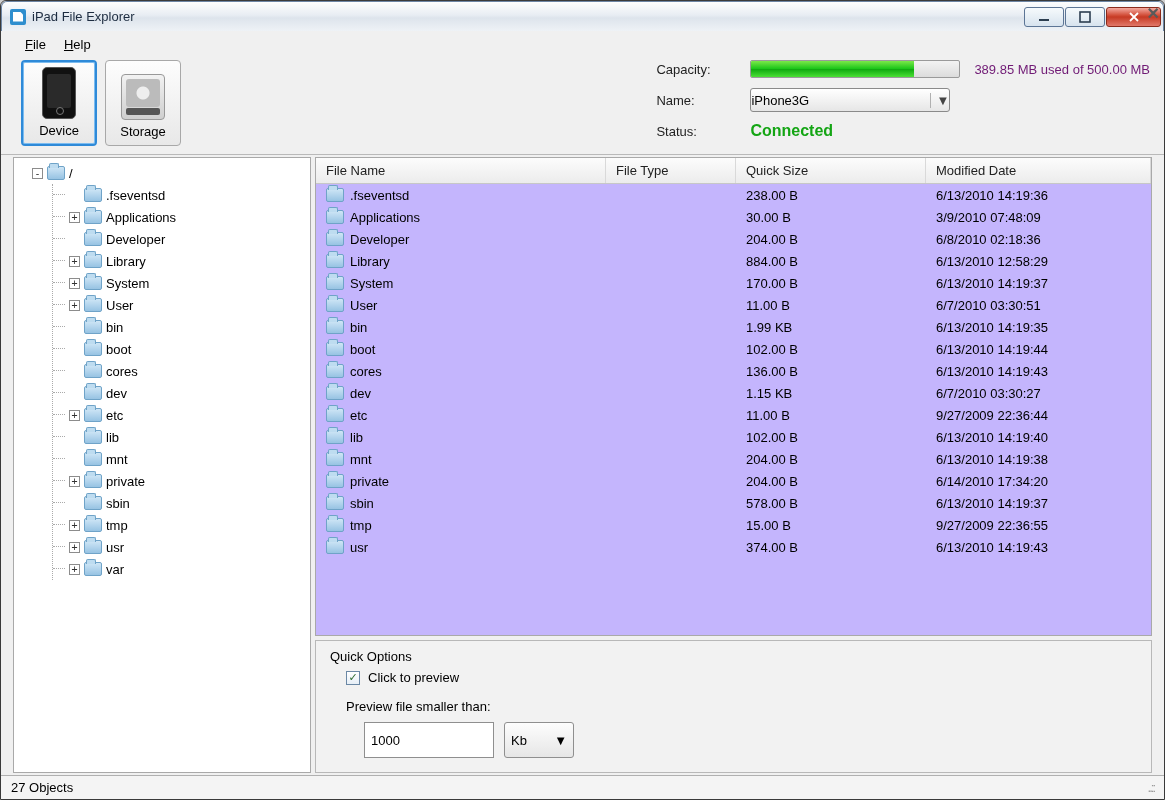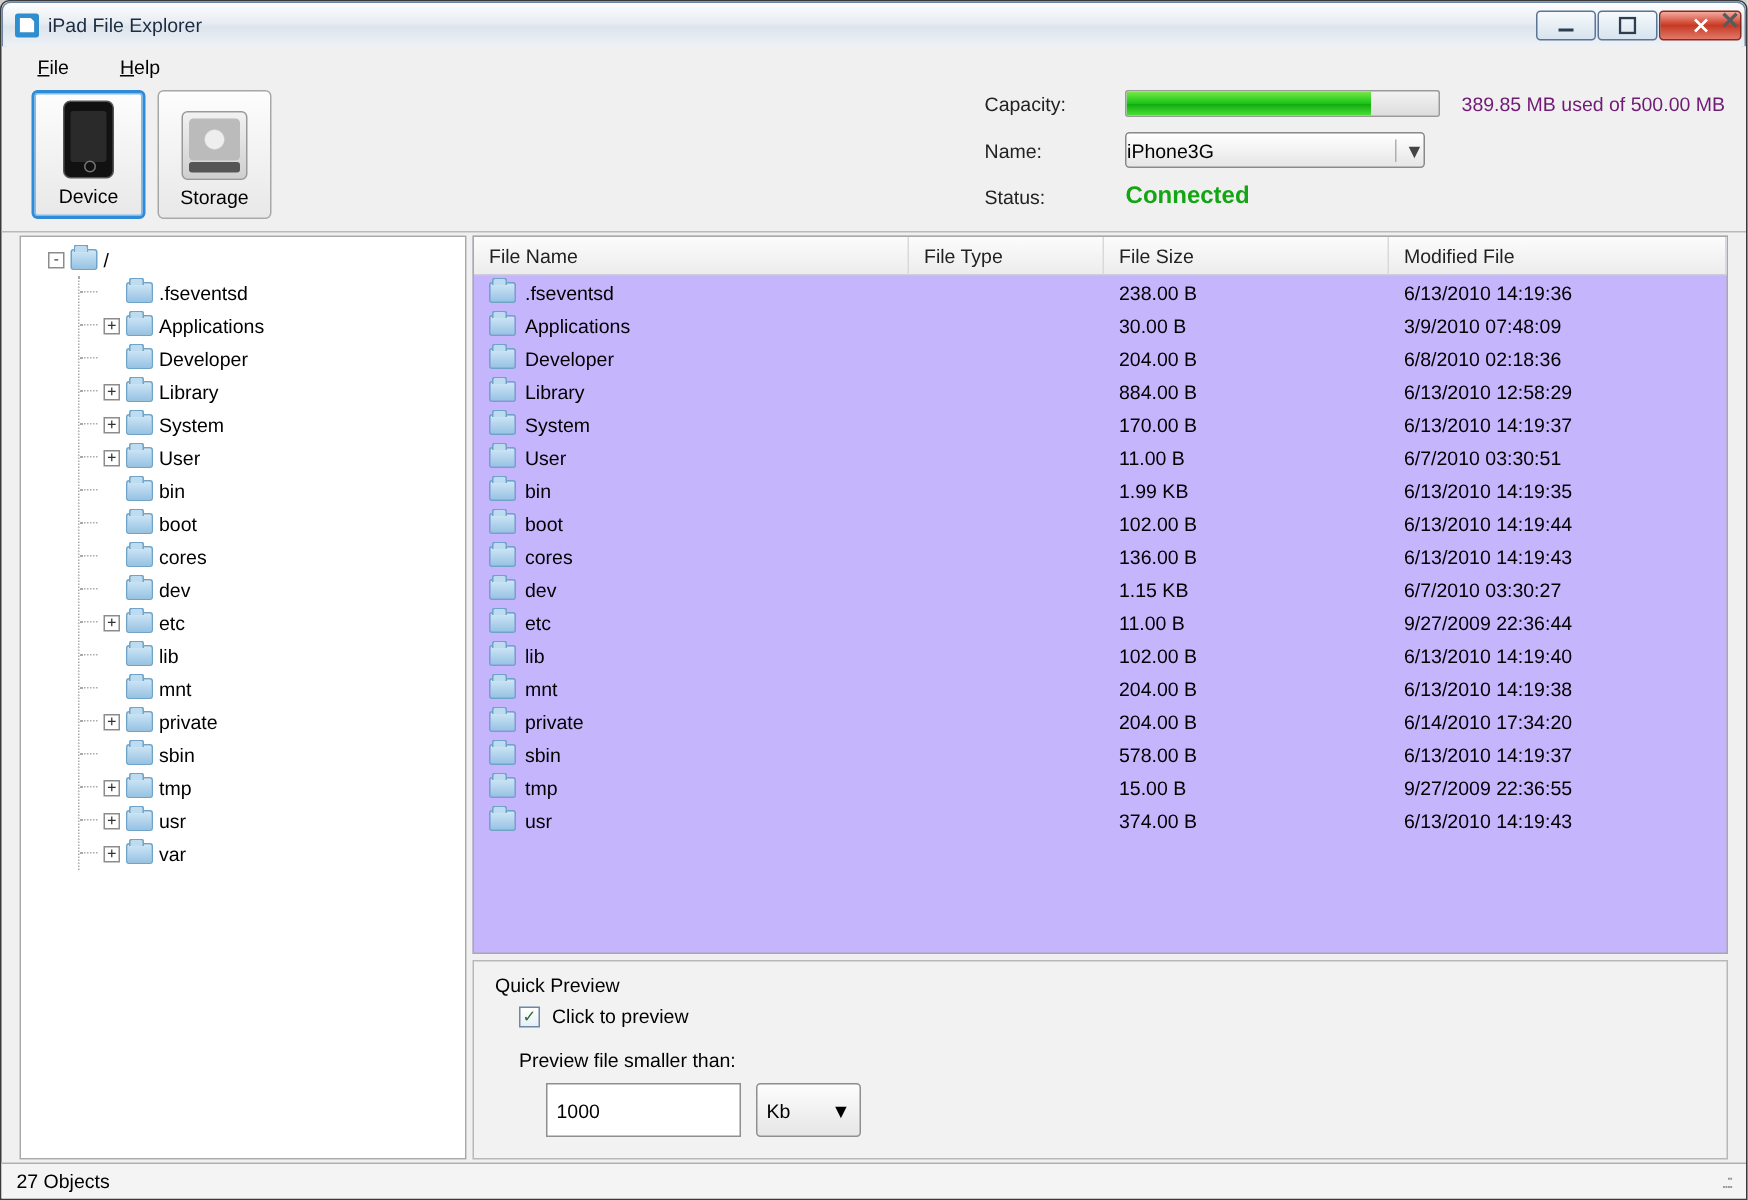--- a/index.html
+++ b/index.html
@@ -14,21 +14,21 @@
 .winbtn { width:40px; height:20px; border:1px solid #5c7595; border-radius:3px; background:linear-gradient(#f6fafc,#d7e3ee); display:flex; align-items:center; justify-content:center; color:#2c3e50; }
 .winbtn.close { width:55px; background:linear-gradient(#f3aaa0,#d24e39 40%,#c63a24 50%,#e1786a); border-color:#8a2a1b; color:#fff; }
 .winbtn svg { width:12px; height:12px; }
 .extra-x { position:absolute; top:3px; right:4px; color:#5a5a5a; font-size:16px; font-weight:bold; }
 
 
 .window { position:absolute; inset:0; background:#f0f0f0; border:1px solid #3a3a3a; border-radius:6px 6px 0 0; }
 .chrome { position:relative; height:100%; display:flex; flex-direction:column; }
 
 
-.menubar { display:flex; gap:34px; padding:6px 10px 4px 24px; }
+.menubar { display:flex; gap:18px; padding:6px 10px 4px 24px; }
 .menubar span { cursor:default; }
 .menubar span u { text-decoration:underline; }
 
 
 .toparea { display:flex; align-items:flex-start; padding:4px 14px 8px 20px; gap:8px; }
 .bigbtn { width:76px; height:86px; border:1px solid #a8a8a8; background:linear-gradient(#fdfdfd,#e8e8e8); border-radius:4px; display:flex; flex-direction:column; align-items:center; justify-content:flex-end; padding-bottom:6px; gap:4px; }
 .bigbtn.selected { border:2px solid #2f8ad8; box-shadow:0 0 0 1px #7cbcf0 inset; }
 .device-glyph { width:34px; height:52px; background:#111; border-radius:5px; border:1px solid #555; position:relative; }
 .device-glyph:before { content:""; position:absolute; top:6px; left:4px; right:4px; bottom:10px; background:#2a2a2a; border-radius:2px; }
 .device-glyph:after { content:""; position:absolute; bottom:3px; left:50%; width:6px; height:6px; margin-left:-3px; border:1px solid #777; border-radius:50%; }
@@ -292,22 +292,22 @@
               </ul>
         </li>
       </ul>
     </div>
 
     <div class="rightcol">
       <div class="listpane">
         <div class="listhead">
           <div class="col-name">File Name</div>
           <div class="col-type">File Type</div>
-          <div class="col-size">File Size</div>
-          <div class="col-date">Modified File</div>
+          <div class="col-size">Quick Size</div>
+          <div class="col-date">Modified Date</div>
         </div>
         <div class="listbody" id="listbody">
               <div class="filerow">
                 <div class="c col-name">
                   <span class="folder-icon"></span>
                   <span>.fseventsd</span>
                 </div>
   <div class="c col-type"></div>
   <div class="c col-size">238.00 B</div>
   <div class="c col-date">6/13/2010 14:19:36</div>
@@ -453,21 +453,21 @@
                   <span>usr</span>
                 </div>
   <div class="c col-type"></div>
   <div class="c col-size">374.00 B</div>
   <div class="c col-date">6/13/2010 14:19:43</div>
               </div>
             </div>
       </div>
 
       <div class="quickpane">
-        <div class="quick-title">Quick Preview</div>
+        <div class="quick-title">Quick Options</div>
         <div class="chkrow">
           <span class="chkbox">✓</span>
           <span>Click to preview</span>
         </div>
         <div class="prevrow">Preview file smaller than:</div>
         <div class="ctrlrow">
           <div class="txtinput">
                 <span>1000</span>
               </div>
           <div class="unitsel">

